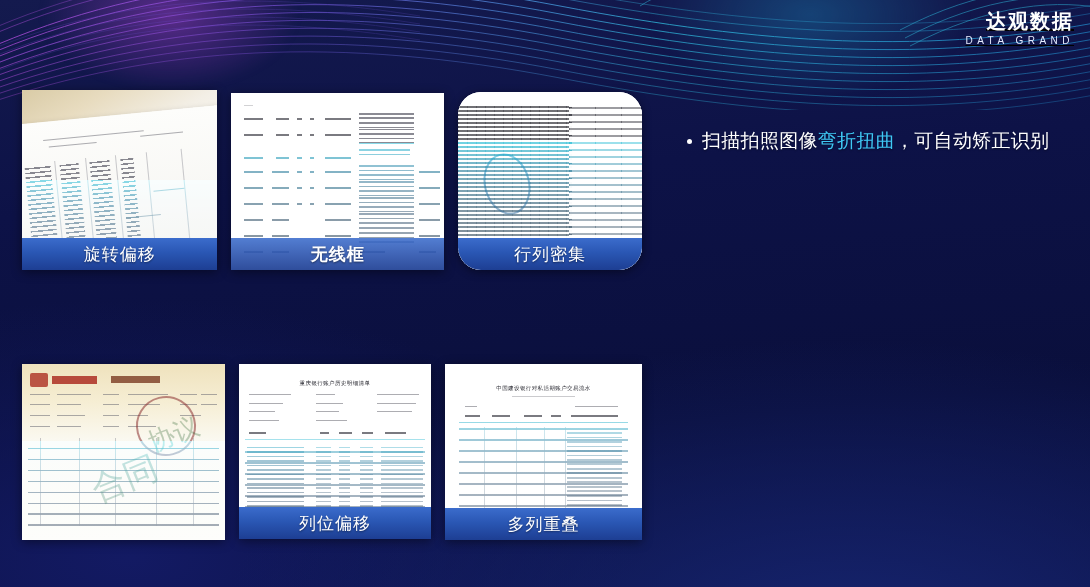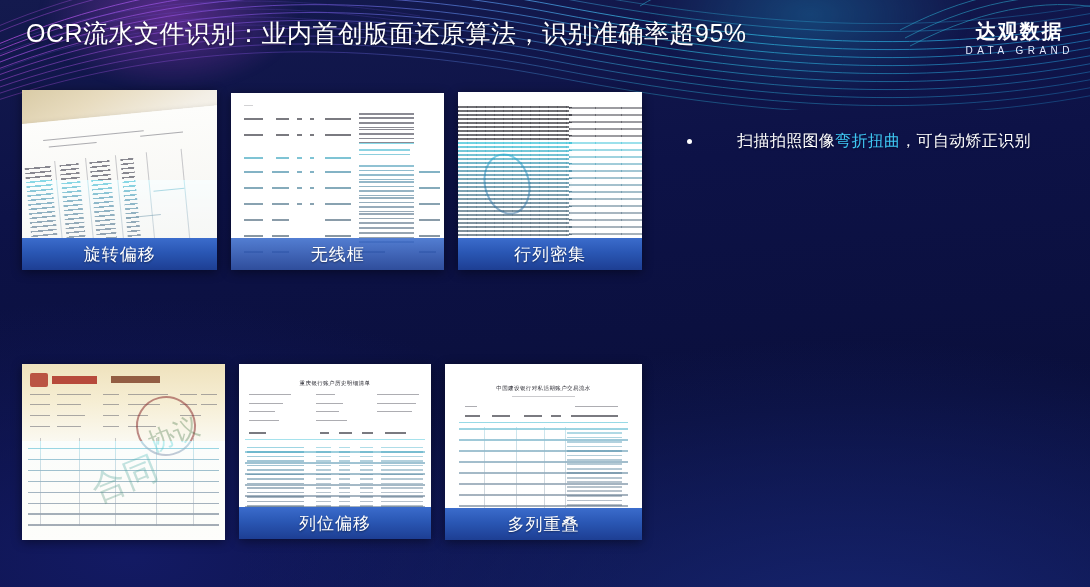--- a/index.html
+++ b/index.html
@@ -31,35 +31,35 @@
     filter:blur(5px);
   }
   
   .header{position:absolute;top:0;left:0;right:0;height:68px;}
   .title{
     position:absolute;left:26px;top:17px;
     color:#ffffff;font-size:25px;letter-spacing:.5px;
     font-weight:400;white-space:nowrap;
     text-shadow:0 1px 3px rgba(0,0,0,.5);
   }
-  .logo{position:absolute;right:16px;top:20px;text-align:center;}
+  .logo{position:absolute;right:16px;top:10px;text-align:right;text-decoration:underline;}
   .logo-cn{color:#fff;font-size:20px;font-weight:700;letter-spacing:2px;line-height:1.15;}
   .logo-en{color:#e6ecff;font-size:10px;letter-spacing:4.5px;margin-top:2px;}
   
   .grid{position:absolute;left:22px;top:90px;width:620px;}
   .row{display:flex;gap:14px;}
   .row.bottom{margin-top:94px;}
   .card{
     position:relative;overflow:hidden;
     box-shadow:0 2px 10px rgba(0,0,0,.45);
     background:#ffffff;
   }
   .card.c1{width:202px;height:180px;}
-  .card.c2{width:220px;height:177px;margin-top:3px;}
-  .card.c3{width:190px;height:178px;margin-top:2px;}
+  .card.c2{width:220px;height:177px;margin-top:3px;font-weight:bold;}
+  .card.c3{width:190px;height:178px;margin-top:2px;border-radius:23px;}
   .card.b1{width:203px;height:176px;}
   .card.b2{width:197px;height:176px;}
   .card.b3{width:192px;height:175px;}
   .shot{position:absolute;inset:0;}
   
   .scanband{
     position:absolute;left:0;right:0;
     background:linear-gradient(180deg,
       rgba(0,222,255,.80) 0%,
       rgba(30,200,255,.55) 22%,
@@ -126,24 +126,23 @@
   .doc-title{
     position:absolute;left:0;right:0;text-align:center;
     color:#2b2b33;font-size:5.5px;letter-spacing:.4px;
   }
   
   .bullets{position:absolute;left:686px;}
   .bullets.top{top:122px;width:380px;}
   .bullets.bottom{top:382px;width:390px;}
   .bul{
     position:relative;padding-left:16px;
-    color:#ffffff;font-size:16px;line-height:37px;
+    color:#ffffff;font-size:19px;line-height:37px;
     letter-spacing:.3px;margin-bottom:2px;
     text-shadow:0 1px 2px rgba(0,0,0,.4);
-    text-align:center;
   }
   .bul::before{
     content:"";position:absolute;left:1px;top:17px;
     width:5px;height:5px;border-radius:50%;background:#ffffff;
   }
   .hl{color:#3fc8f5;}
 </style>
 </head>
 <body>
 
@@ -187,21 +186,20 @@
   <svg class="waves2" viewBox="0 0 1090 110" preserveAspectRatio="none">
     <g fill="none" stroke="#6b4fd0" stroke-width="1" opacity=".45">
       <path d="M-10,60 C120,6 260,0 420,26"></path>
       <path d="M-10,68 C120,14 260,8 420,34"></path>
       <path d="M-10,76 C120,22 260,16 420,42"></path>
       <path d="M-10,84 C120,30 260,24 420,50"></path>
     </g>
   </svg>
 
   <div class="header">
-    <div class="title">OCR流水文件识别：业内首创版面还原算法，识别准确率超95%</div>
     <div class="logo">
       <div class="logo-cn">达观数据</div>
       <div class="logo-en">DATA GRAND</div>
     </div>
   </div>
 
   <div class="grid">
 
     <div class="row">
 

